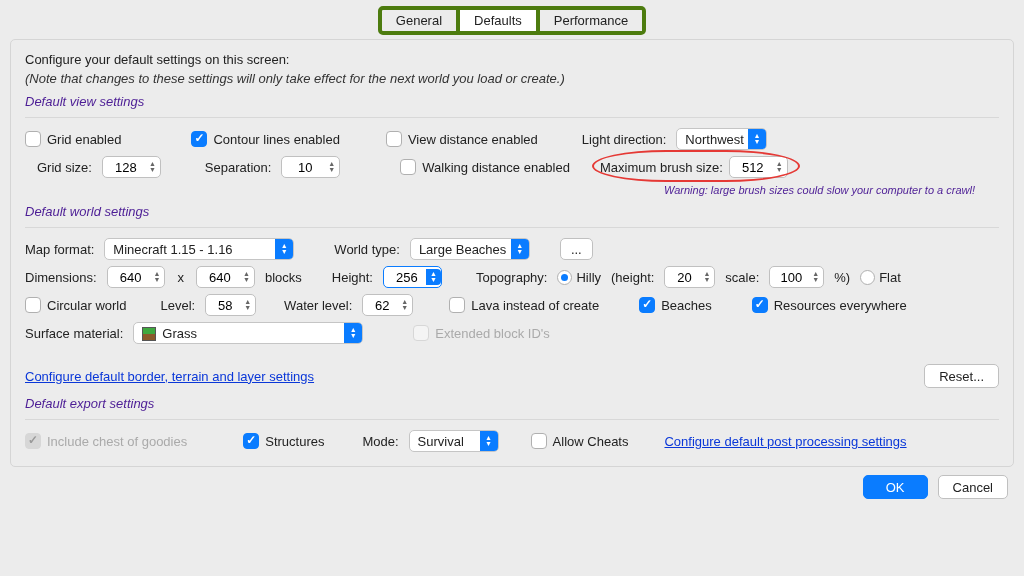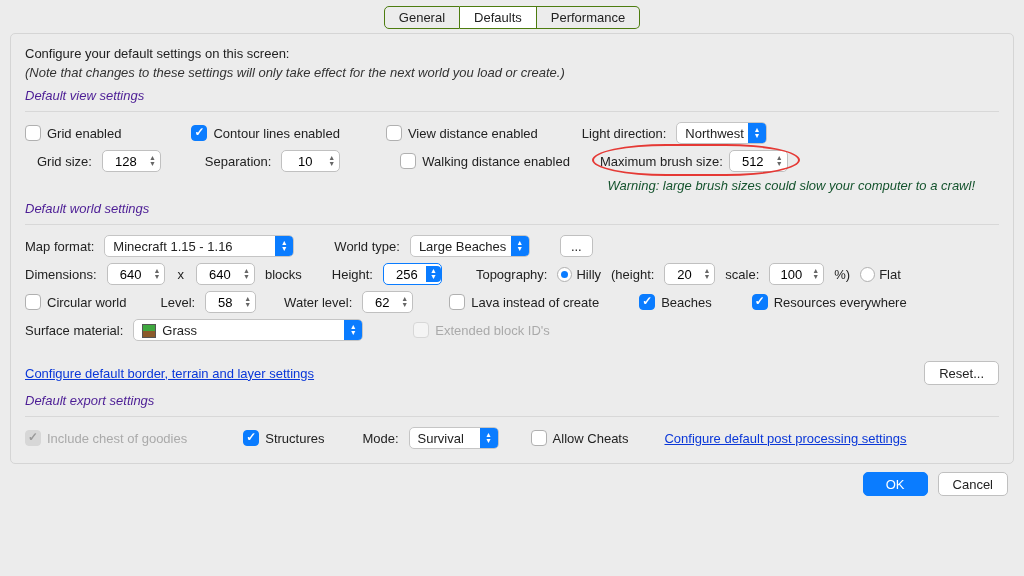--- a/index.html
+++ b/index.html
@@ -16,21 +16,21 @@
   }
   .tabs {
     display: flex;
     gap: 0;
     justify-content: center;
     padding-top: 6px;
     margin-bottom: -2px;
   }
   .tab {
     padding: 3px 14px;
-    border: 1px solid #4d7c0f;
+    border: 4px solid #4d7c0f;
     background: #ececec;
     font-size: 13px;
     position: relative;
   }
   .tab:first-child { border-radius: 5px 0 0 5px; }
   .tab:last-child { border-radius: 0 5px 5px 0; border-left: none; }
   .tab:nth-child(2) { border-left: none; }
   .tab.active { background: #fff; }
   .panel {
     margin: 6px 10px 0 10px;
@@ -145,21 +145,21 @@
     border-radius:0 4px 4px 0;
     width:18px; height:100%;
     display:flex; align-items:center; justify-content:center;
     font-size:8px;
     flex-direction:column;
     line-height:6px;
   }
   .select.wide { min-width:180px; }
 
   .link { color:#0a37d8; text-decoration:underline; cursor:pointer; }
-  .warn { font-style:italic; color:#14532d; margin-left:auto; padding-right:4px; font-size:13px;}
+  .warn { font-style:italic; color:#4c1d95; margin-left:auto; padding-right:4px; font-size:11px;}
   .calloutwrap{position:relative;display:inline-flex;align-items:center;gap:6px;}
   .callout-ring{
     position:absolute;
     left:-8px; right:-12px; top:-6px; bottom:-4px;
     border:2.5px solid #e53935;
     border-radius:50% / 70%;
     pointer-events:none;
   }
   .btn {
     display:inline-flex; align-items:center; justify-content:center;

